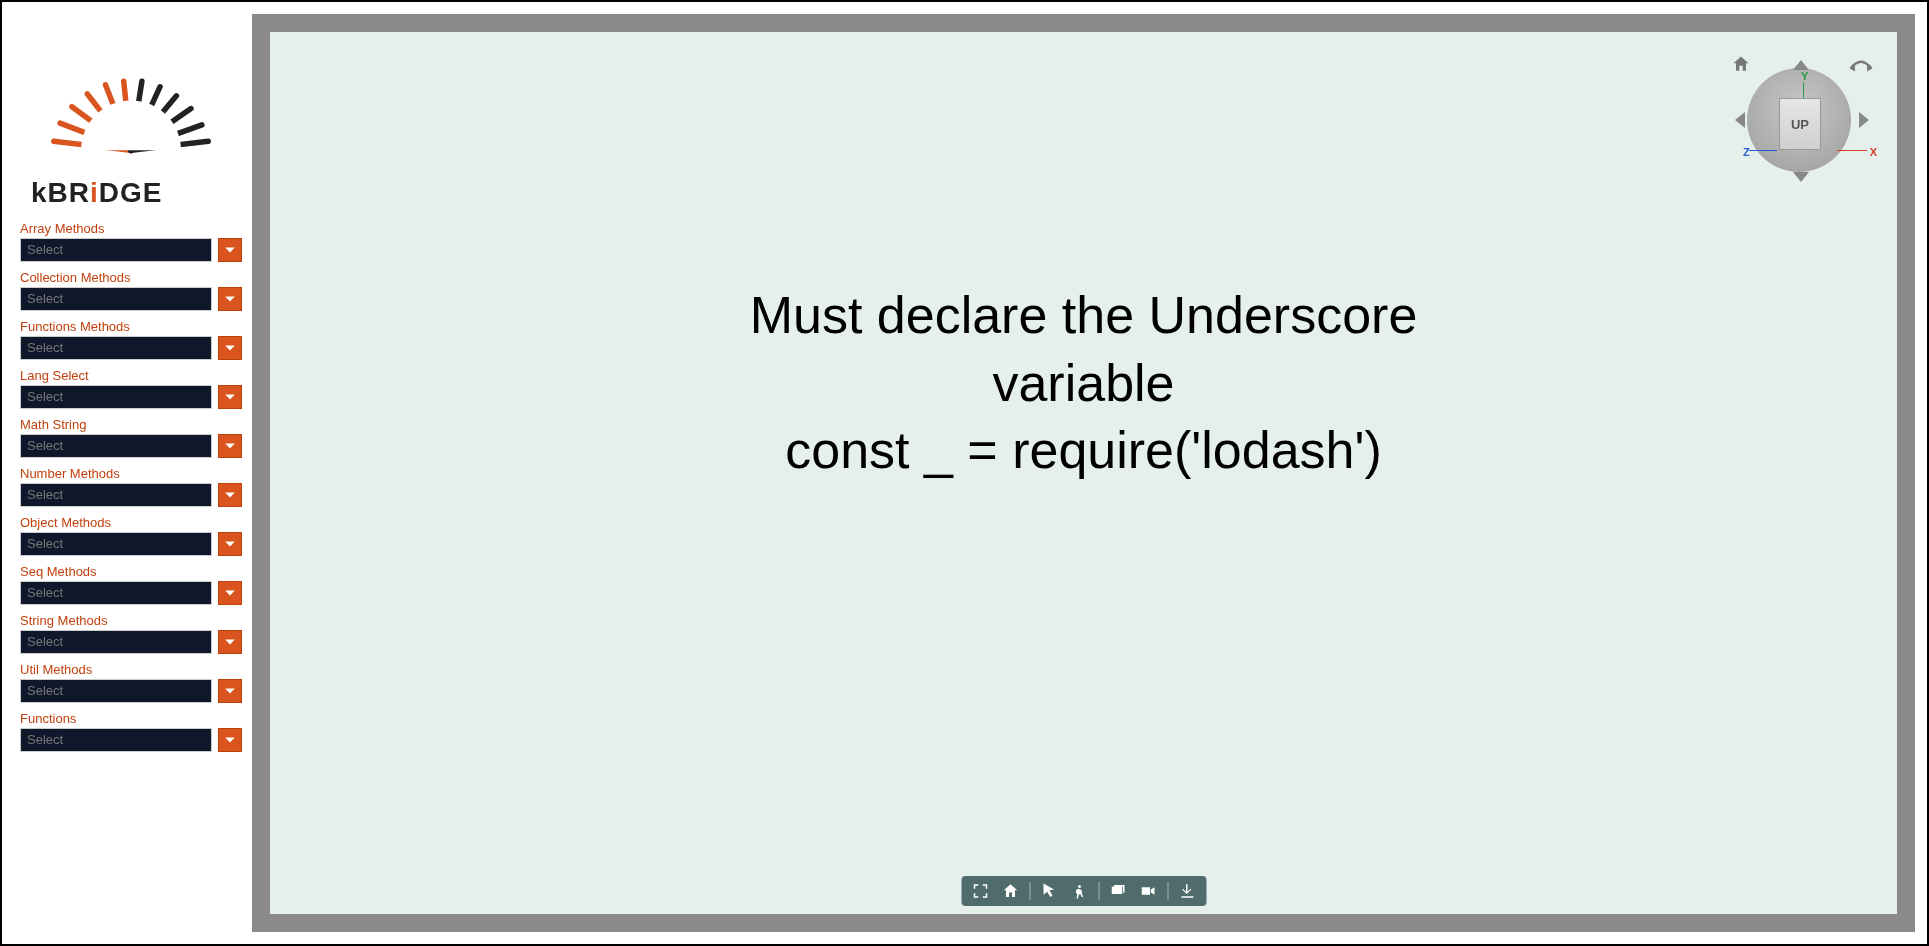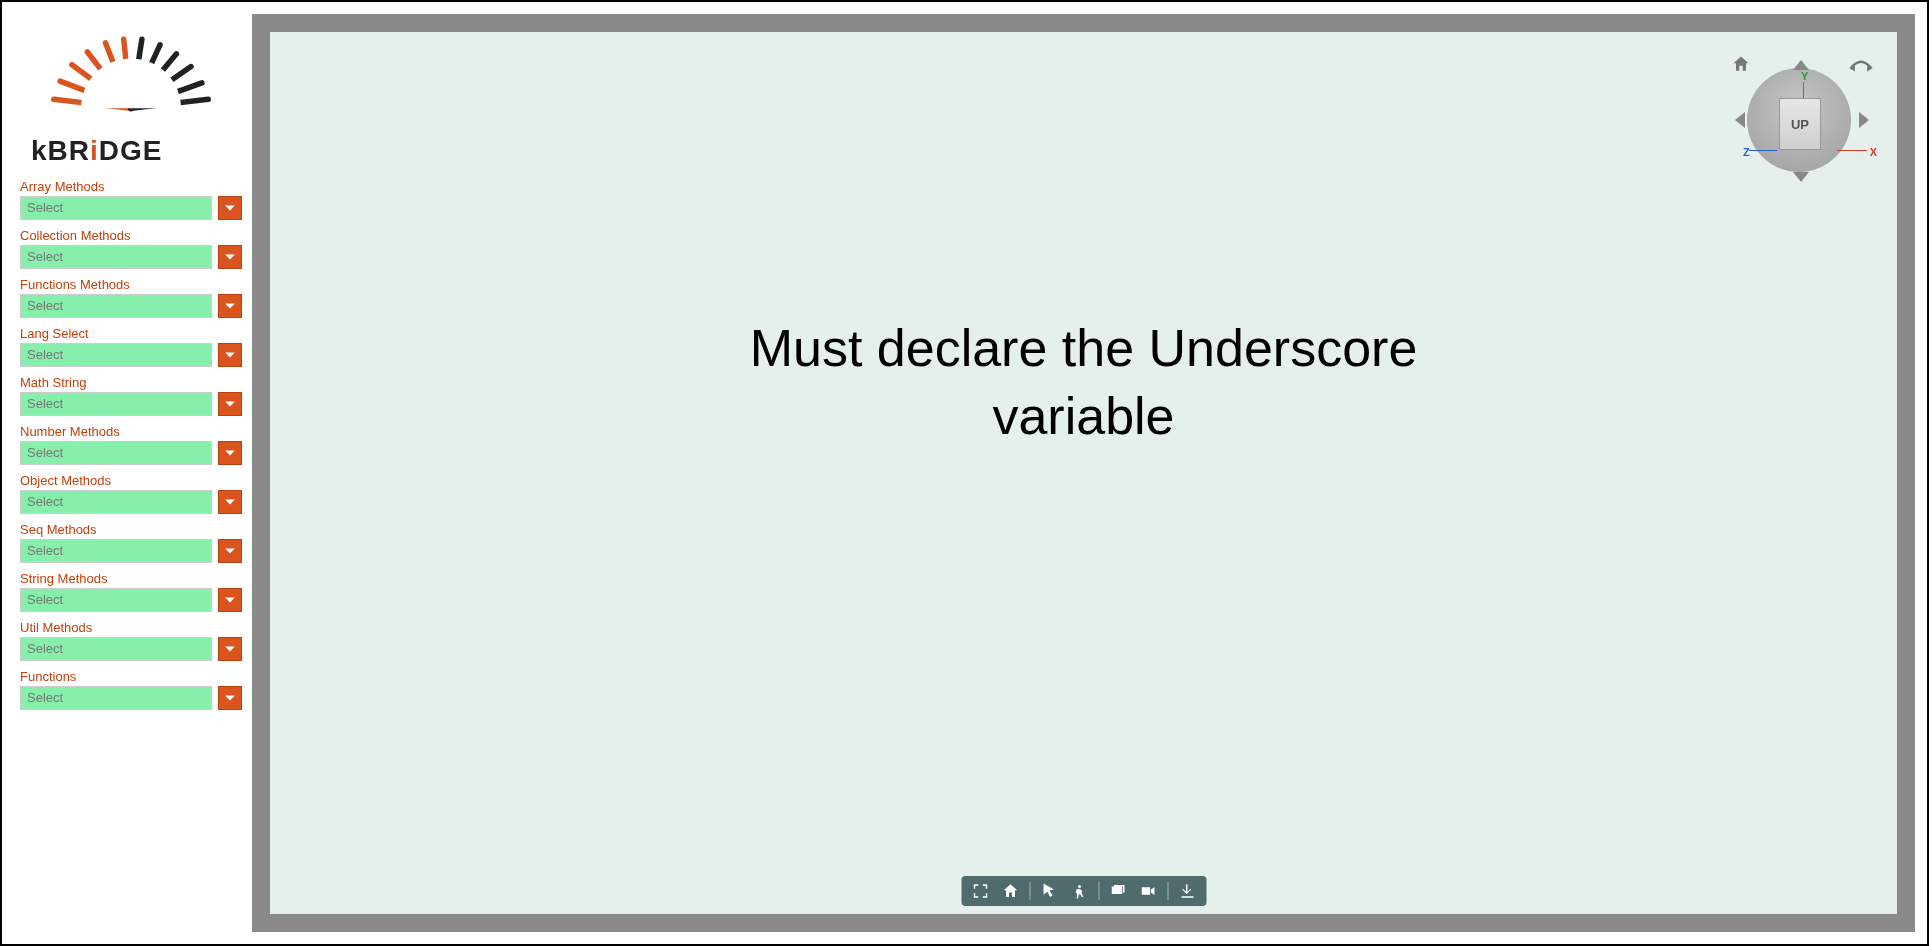--- a/index.html
+++ b/index.html
@@ -3,32 +3,32 @@
 <meta charset="utf-8">
 <style>
   * { box-sizing: border-box; margin: 0; padding: 0; }
   html, body { width: 100%; height: 100%; font-family: "Segoe UI", Arial, sans-serif; background: #fff; }
   .app {
     width: 1929px; height: 946px; border: 2px solid #000; position: relative; background: #fff;
     display: flex;
   }
   
   .sidebar {
-    width: 250px; padding: 20px 10px 16px 18px; background: #fff;
+    width: 250px; padding: 20px 10px 16px 18px; background: #fff; margin-top: 42px;
   }
   .logo { width: 200px; margin: 0 auto 12px auto; display: block; }
   .logo svg { width: 100%; height: auto; }
   .logo-text { font-weight: 800; font-size: 28px; letter-spacing: 1px; color: #222; font-family: Arial, sans-serif; }
   .logo-text .i-dot { color: #d9541e; }
   .groups { margin-top: 10px; }
   .group { margin-bottom: 8px; }
   .group-label { font-size: 13px; color: #c2410c; margin-bottom: 2px; display: block; }
   .select-row { display: flex; align-items: stretch; }
   .select-box {
-    flex: 1; height: 24px; border: 1px solid #ccc; background: #86efac; font-size: 13px; color: #777;
+    flex: 1; height: 24px; border: 1px solid #ccc; background: #0f172a; font-size: 13px; color: #777;
     padding: 2px 6px; line-height: 18px;
   }
   .select-caret {
     width: 24px; height: 24px; background: #d9541e; border: 1px solid #b8430f; margin-left: 6px;
     display: flex; align-items: center; justify-content: center; cursor: pointer;
   }
   .select-caret svg { width: 12px; height: 12px; fill: #fff; }
 
   
   .main {
@@ -251,20 +251,21 @@
         </div>
       </div>
   </aside>
 
   <main class="main">
     <div class="viewport-outer">
       <div class="viewport-inner">
 
         <div class="center-text">
           <div class="line1">Must declare the Underscore variable</div>
+          <div class="line2">const _ = require('lodash')</div>
         </div>
 
         <div class="viewcube">
           <div class="home">
             <svg viewBox="0 0 24 24">
                 <path d="M12 3l9 8h-3v9h-4v-6H10v6H6v-9H3z"></path>
               </svg>
           </div>
           <div class="rot">
             <svg viewBox="0 0 32 24">

